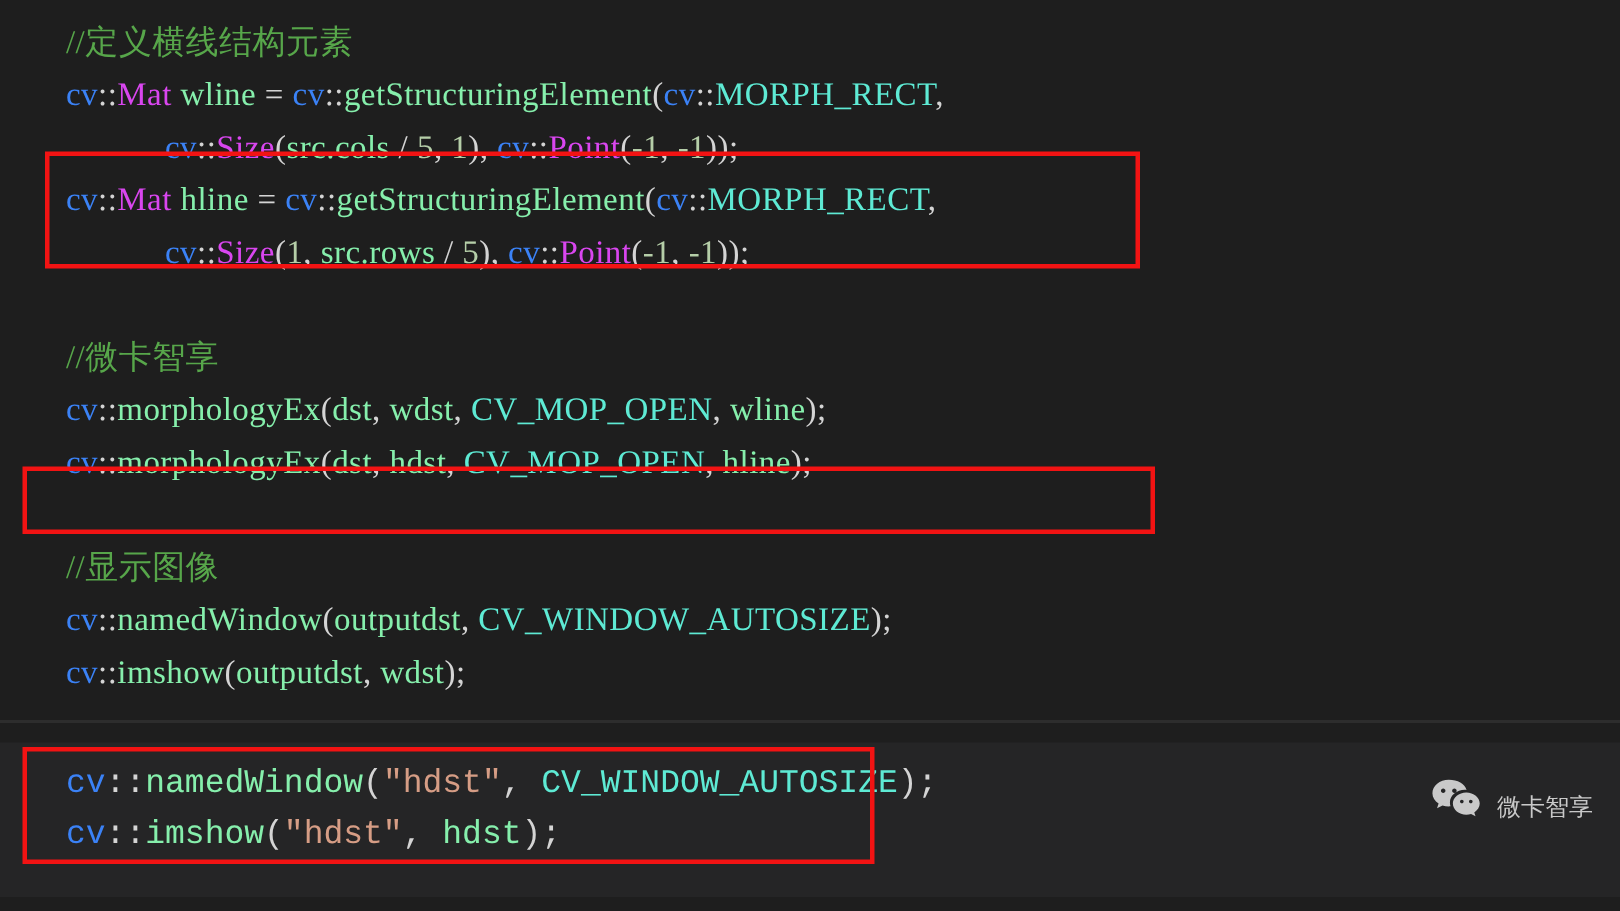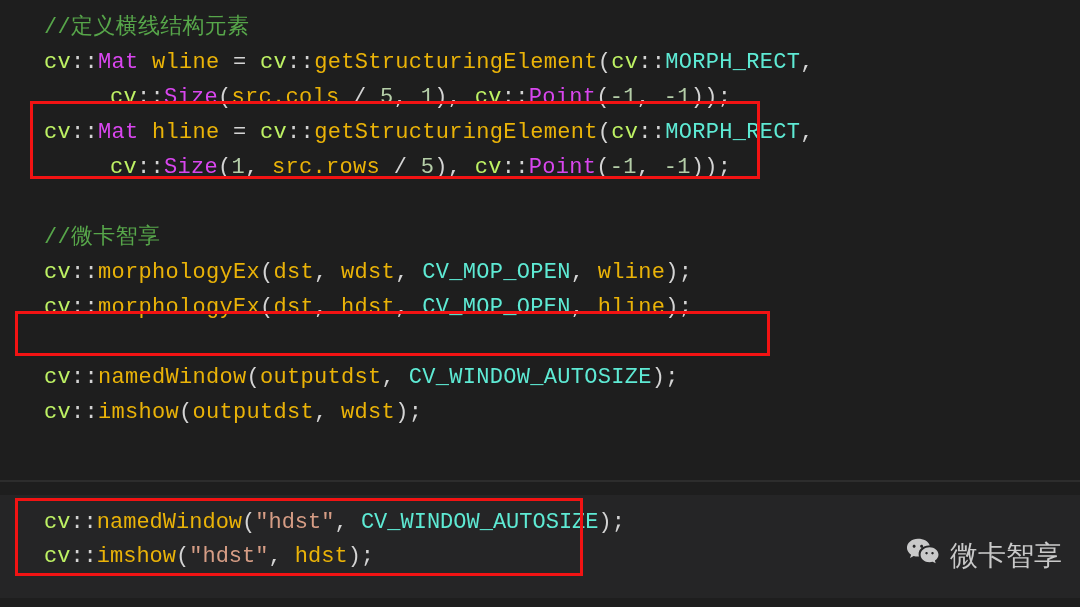--- a/index.html
+++ b/index.html
@@ -1,38 +1,38 @@
 <!DOCTYPE html>
 <html><head>
 <meta charset="utf-8">
 <style>
   * { margin:0; padding:0; box-sizing:border-box; }
   html,body { width:1080px; height:607px; overflow:hidden; background:#1e1e1e; }
   body { font-family:"Consolas","Courier New",monospace; font-size:22px; line-height:35px; color:#d4d4d4; position:relative; }
-  .editor { position:relative; padding:10px 0 0 0; letter-spacing:0.3px; }
+  .editor { position:relative; padding:10px 0 0 0; letter-spacing:0.3px;font-family:Liberation Serif, serif; }
   .line { white-space:pre; padding-left:44px; position:relative; height:35px; }
   .ind1 { padding-left:44px; }
   .ind2 { padding-left:110px; }
   .blank { height:35px; }
   .c-comment { color:#57a64a; }
-  .c-ns { color:#bef264; }        
+  .c-ns { color:#3b82f6; }        
   .c-type { color:#d946ef; }      
   .c-op { color:#d4d4d4; }
   .c-num { color:#b5cea8; }
   .c-macro { color:#5eead4; }     
   .c-str { color:#d69d85; }
-  .c-plain { color:#eab308; }
+  .c-plain { color:#86efac; }
   .sep { position:absolute; left:0; right:0; top:480px; height:2px; background:#2d2d2d; }
   .lower { position:absolute; left:0; right:0; top:495px; background:#252526; padding:10px 0 25px 0; }
   .lower .line { height:34px; }
   .hlbox { position:absolute; border:3px solid #f21313; background:transparent; pointer-events:none; }
   #box1 { left:30px; top:101px; width:730px; height:78px; }
   #box2 { left:15px; top:311px; width:755px; height:45px; }
   #box3 { left:15px; top:498px; width:568px; height:78px; }
-  .watermark { position:absolute; right:18px; bottom:34px; display:flex; align-items:center; gap:10px; color:#c9c9c9; font-family:"Microsoft YaHei",sans-serif; font-size:28px; pointer-events:none; }
+  .watermark { position:absolute; right:18px; bottom:48px; display:flex; align-items:center; gap:10px; color:#c9c9c9; font-family:"Microsoft YaHei",sans-serif; font-size:16px; pointer-events:none; }
   .watermark svg { width:34px; height:28px; fill:#c9c9c9; }
 </style>
 </head>
 <body>
 
 <div class="editor">
 
   <div class="line ind1"><span class="c-comment">//定义横线结构元素</span></div>
 
   <div class="line ind1"><span class="c-ns">cv</span><span class="c-op">::</span><span class="c-type">Mat</span><span class="c-op"> </span><span class="c-plain">wline</span><span class="c-op"> = </span><span class="c-ns">cv</span><span class="c-op">::</span><span class="c-plain">getStructuringElement</span><span class="c-op">(</span><span class="c-ns">cv</span><span class="c-op">::</span><span class="c-macro">MORPH_RECT</span><span class="c-op">,</span></div>
@@ -47,20 +47,21 @@
 
   <div class="line ind1"><span class="c-comment">//微卡智享</span></div>
 
 
   <div class="line ind1"><span class="c-ns">cv</span><span class="c-op">::</span><span class="c-plain">morphologyEx</span><span class="c-op">(</span><span class="c-plain">dst</span><span class="c-op">, </span><span class="c-plain">wdst</span><span class="c-op">, </span><span class="c-macro">CV_MOP_OPEN</span><span class="c-op">, </span><span class="c-plain">wline</span><span class="c-op">);</span></div>
 
   <div class="line ind1"><span class="c-ns">cv</span><span class="c-op">::</span><span class="c-plain">morphologyEx</span><span class="c-op">(</span><span class="c-plain">dst</span><span class="c-op">, </span><span class="c-plain">hdst</span><span class="c-op">, </span><span class="c-macro">CV_MOP_OPEN</span><span class="c-op">, </span><span class="c-plain">hline</span><span class="c-op">);</span></div>
 
   <div class="blank"></div>
 
+  <div class="line ind1"><span class="c-comment">//显示图像</span></div>
 
   <div class="line ind1"><span class="c-ns">cv</span><span class="c-op">::</span><span class="c-plain">namedWindow</span><span class="c-op">(</span><span class="c-plain">outputdst</span><span class="c-op">, </span><span class="c-macro">CV_WINDOW_AUTOSIZE</span><span class="c-op">);</span></div>
 
   <div class="line ind1"><span class="c-ns">cv</span><span class="c-op">::</span><span class="c-plain">imshow</span><span class="c-op">(</span><span class="c-plain">outputdst</span><span class="c-op">, </span><span class="c-plain">wdst</span><span class="c-op">);</span></div>
 
 </div>
 
 <div class="sep"></div>
 
 <div class="lower">

